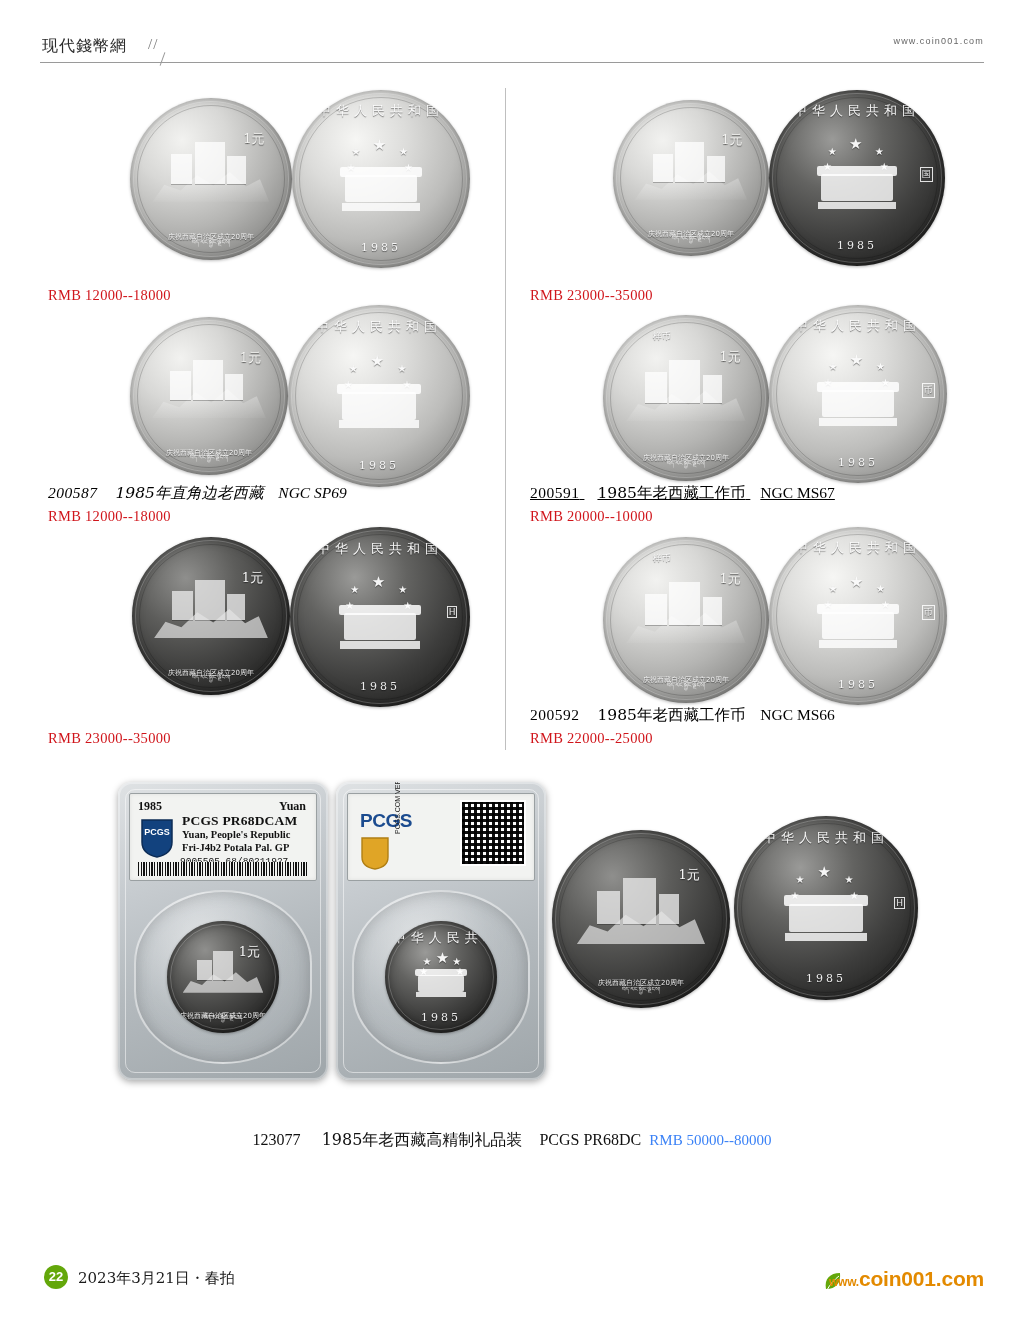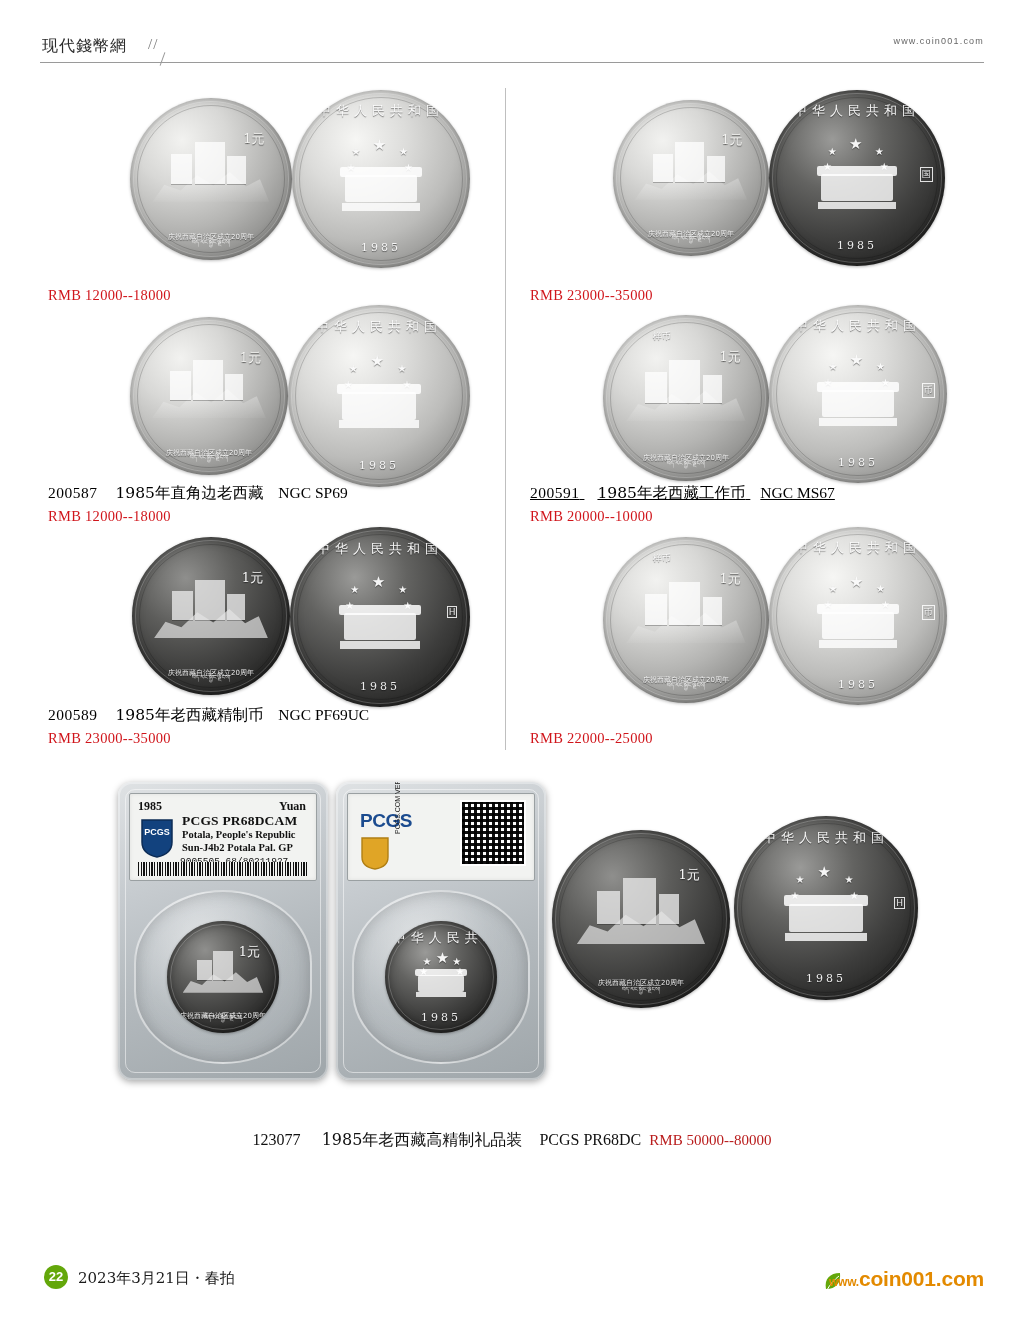--- a/index.html
+++ b/index.html
@@ -488,21 +488,21 @@
     text-align: center;
     font-size: 16px;
     font-family: "DejaVu Serif", serif;
     white-space: nowrap;
   }
   .big-caption .lotno { font-family: "Liberation Serif", serif; }
   .big-caption .desc { margin-left: 16px; }
   .big-caption .grade { margin-left: 12px; font-family: "Liberation Serif", serif; }
   .big-caption .price-inline {
     margin-left: 3px;
-    color: #b91c1c;
+    color: #3b82f6;
     font-family: "Liberation Serif", serif;
     font-size: 15px;
   }
 </style>
 </head>
 <body>
 
 <div class="page">
 
   <div class="header">
@@ -577,21 +577,21 @@
           <div class="star" style="left:72%; top:14%;">★</div>
           <div class="star" style="left:8%; top:34%;">★</div>
           <div class="star" style="left:78%; top:34%;">★</div>
           <div class="gate-roof"></div>
           <div class="gate"></div>
           <div class="base"></div>
         </div>
         <div class="year">1985</div>
       </div>
     </div>
-    <div class="caption" style="left:-72px; top:178px;">
+    <div class="caption" style="left:-72px; top:178px;font-style:italic;">
       <span class="lotno">200587</span>
       <span class="desc">1985年直角边老西藏</span>
       <span class="grade">NGC  SP69</span>
     </div>
     <div class="price" style="left:-72px; top:203px;">RMB  12000--18000</div>
   </div>
 
   <div class="lot" style="left:120px; top:527px; width:380px;">
     <div class="coin-pair">
       <div class="coin coin-dark coin-obv-dark" style="left:12px; top:10px; width:158px; height:158px;">
@@ -618,25 +618,20 @@
           <div class="star" style="left:72%; top:14%;">★</div>
           <div class="star" style="left:8%; top:34%;">★</div>
           <div class="star" style="left:78%; top:34%;">★</div>
           <div class="gate-roof"></div>
           <div class="gate"></div>
           <div class="base"></div>
         </div>
         <div class="year">1985</div>
       </div>
     </div>
-    <div class="caption" style="left:-72px; top:178px;">
-      <span class="lotno">200589</span>
-      <span class="desc">1985年老西藏精制币</span>
-      <span class="grade">NGC  PF69UC</span>
-    </div>
     <div class="price" style="left:-72px; top:203px;">RMB  23000--35000</div>
   </div>
 
   <div class="lot" style="left:605px; top:90px; width:380px;">
     <div class="coin-pair">
       <div class="coin coin-silver coin-obv-silver" style="left:8px; top:10px; width:156px; height:156px;">
         <div class="coin-rim"></div>
         <div class="coin-rim2"></div>
         <div class="palace">
           <div class="mount"></div>
@@ -738,39 +733,44 @@
           <div class="star" style="left:72%; top:14%;">★</div>
           <div class="star" style="left:8%; top:34%;">★</div>
           <div class="star" style="left:78%; top:34%;">★</div>
           <div class="gate-roof"></div>
           <div class="gate"></div>
           <div class="base"></div>
         </div>
         <div class="year">1985</div>
       </div>
     </div>
+    <div class="caption" style="left:-75px; top:178px;">
+      <span class="lotno">200592</span>
+      <span class="desc">1985年老西藏工作币</span>
+      <span class="grade">NGC  MS66</span>
+    </div>
     <div class="price" style="left:-75px; top:203px;">RMB  22000--25000</div>
   </div>
 
   <div class="lot" style="left:0px; top:0px; width:1024px; height:0;">
 
     <div class="slab" style="left:118px; top:782px; width:210px; height:298px;">
       <div class="slab-inner"></div>
       <div class="slab-label">
         <div class="lbl-year">1985</div>
         <div class="lbl-denom">Yuan</div>
         <div class="lbl-shield">
           <svg viewBox="0 0 34 40" width="34" height="40">
             <path d="M2 2 h30 v22 q0 12 -15 15 q-15 -3 -15 -15 z" fill="#12427e" stroke="#0c2c56" stroke-width="1.5"></path>
             <text x="17" y="17" font-size="9" fill="#ffffff" text-anchor="middle" font-family="Liberation Sans, sans-serif" font-weight="bold">PCGS</text>
           </svg>
         </div>
         <div class="lbl-grade">PCGS PR68DCAM</div>
-        <div class="lbl-line2">Potala, People's Republic</div>
-        <div class="lbl-line3">Sun-J4b2 Potala Pal. GP</div>
+        <div class="lbl-line2">Yuan, People's Republic</div>
+        <div class="lbl-line3">Fri-J4b2 Potala Pal. GP</div>
         <div class="lbl-cert">9005505.68/80211927</div>
         <div class="barcode"></div>
       </div>
       <div class="slab-holder">
         <div class="coin coin-dark coin-obv-dark" style="left:50%; top:50%; width:112px; height:112px; transform:translate(-50%,-50%);">
           <div class="coin-rim"></div>
           <div class="palace">
             <div class="mount"></div>
             <div class="block" style="left:18%; top:26%; width:18%; height:46%;"></div>
             <div class="block" style="left:38%; top:8%; width:24%; height:64%;"></div>

